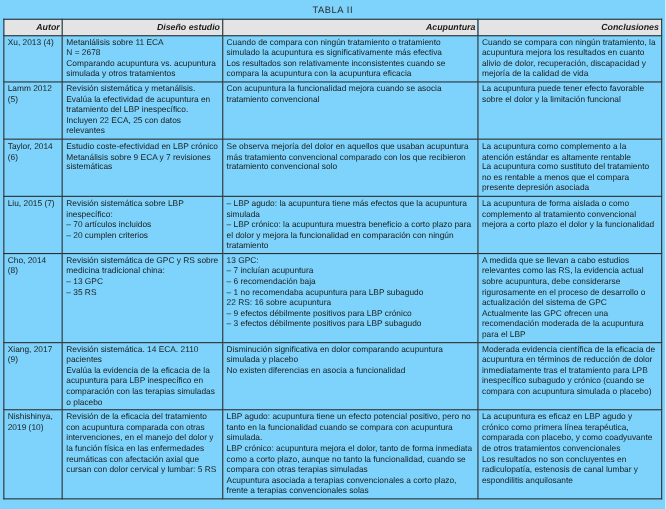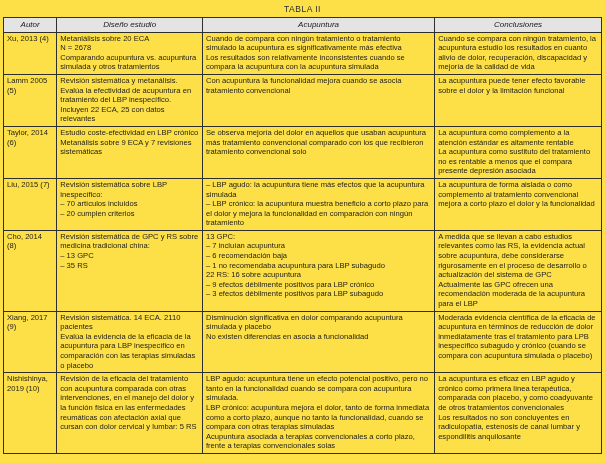--- a/index.html
+++ b/index.html
@@ -4,21 +4,21 @@
 <style>
   html, body {
     margin: 0;
     padding: 0;
     background: #ffffff;
   }
   .page {
     position: relative;
     width: 605px;
     height: 463px;
-    background: #fde047;
+    background: #7dd3fc;
     font-family: "Liberation Sans", "DejaVu Sans", sans-serif;
     color: #1c1c1c;
     overflow: hidden;
     box-sizing: border-box;
     padding: 3px 3px 2px 3px;
   }
   .table-title {
     text-align: center;
     font-size: 8.5px;
     letter-spacing: 0.5px;
@@ -37,22 +37,22 @@
     vertical-align: top;
     font-size: 7.6px;
     line-height: 9.6px;
     padding: 1px 3px 2px 3px;
     white-space: pre-line;
     overflow: hidden;
   }
   table.review-table th {
     background: #e4e4e4;
     font-style: italic;
-    font-weight: normal;
-    text-align: center;
+    font-weight: bold;
+    text-align: right;
     font-size: 8px;
     padding: 2px 2px;
     color: #1a1a1a;
     white-space: normal;
   }
   .col-autor        { width: 53px;  }
   .col-diseno       { width: 145px; }
   .col-resultados   { width: 231px; }
   .col-conclusiones { width: 166px; }
 </style>
@@ -74,29 +74,29 @@
       <tr>
         <th>Autor</th>
         <th>Diseño estudio</th>
         <th>Acupuntura</th>
         <th>Conclusiones</th>
       </tr>
     </thead>
     <tbody>
       <tr>
         <td>Xu, 2013 (4)</td>
-        <td>Metanlálisis sobre 20 ECA
+        <td>Metanlálisis sobre 11 ECA
 N = 2678
 Comparando acupuntura vs. acupuntura simulada y otros tratamientos</td>
         <td>Cuando de compara con ningún tratamiento o tratamiento simulado la acupuntura es significativamente más efectiva
-Los resultados son relativamente inconsistentes cuando se compara la acupuntura con la acupuntura simulada</td>
-        <td>Cuando se compara con ningún tratamiento, la acupuntura estudio los resultados en cuanto alivio de dolor, recuperación, discapacidad y mejoría de la calidad de vida</td>
+Los resultados son relativamente inconsistentes cuando se compara la acupuntura con la acupuntura eficacia</td>
+        <td>Cuando se compara con ningún tratamiento, la acupuntura mejora los resultados en cuanto alivio de dolor, recuperación, discapacidad y mejoría de la calidad de vida</td>
       </tr>
       <tr>
-        <td>Lamm 2005 (5)</td>
+        <td>Lamm 2012 (5)</td>
         <td>Revisión sistemática y metanálisis. Evalúa la efectividad de acupuntura en tratamiento del LBP inespecífico. Incluyen 22 ECA, 25 con datos relevantes</td>
         <td>Con acupuntura la funcionalidad mejora cuando se asocia tratamiento convencional</td>
         <td>La acupuntura puede tener efecto favorable sobre el dolor y la limitación funcional</td>
       </tr>
       <tr>
         <td>Taylor, 2014 (6)</td>
         <td>Estudio coste-efectividad en LBP crónico
 Metanálisis sobre 9 ECA y 7 revisiones sistemáticas</td>
         <td>Se observa mejoría del dolor en aquellos que usaban acupuntura más tratamiento convencional comparado con los que recibieron tratamiento convencional solo</td>
         <td>La acupuntura como complemento a la atención estándar es altamente rentable

